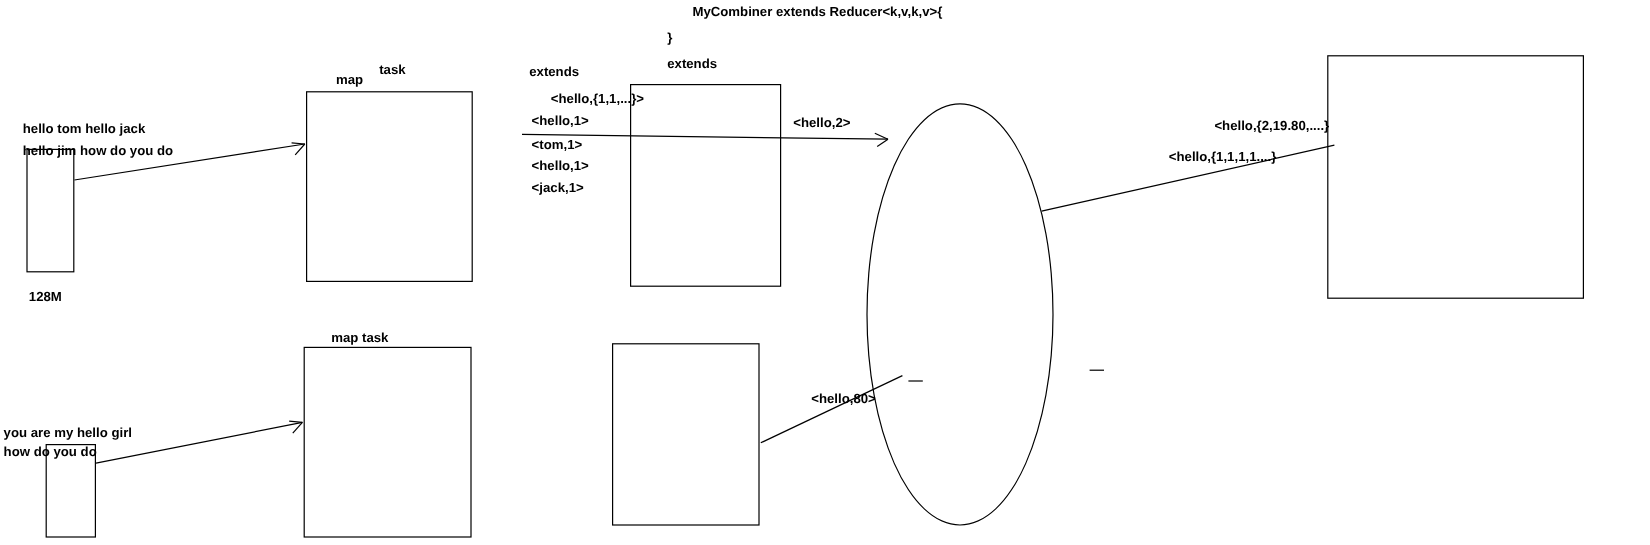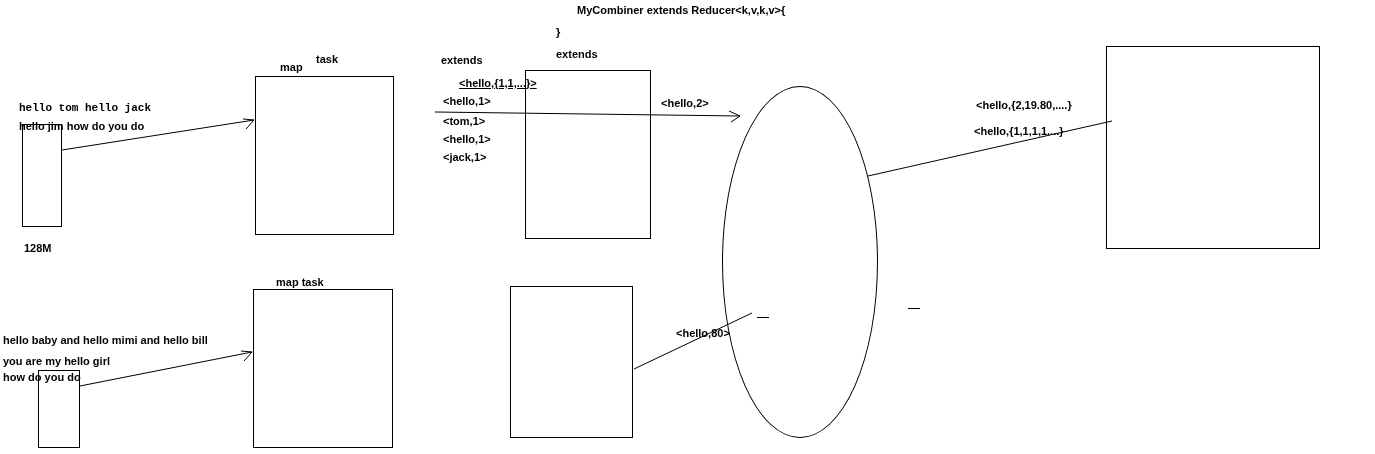--- a/index.html
+++ b/index.html
@@ -61,49 +61,48 @@
 
   <div class="lbl" style="left:441px; top:54px;">extends</div>
   <div class="lbl" style="left:556px; top:48px;">extends</div>
 
   <div class="lbl" style="left:280px; top:61px;">map</div>
   <div class="lbl" style="left:316px; top:53px;">task</div>
 
   <div class="lbl" style="left:276px; top:276px;">map task</div>
 
   <div class="box" style="left:22px; top:124px; width:40px; height:103px;"></div>
-  <div class="lbl" style="left:19px; top:102px;font-family:Liberation Mono, monospace;">hello tom hello jack</div>
+  <div class="lbl" style="left:19px; top:102px;">hello tom hello jack</div>
   <div class="lbl" style="left:19px; top:120px;">hello jim  how do you do</div>
   <div class="lbl" style="left:24px; top:242px;">128M</div>
 
   <div class="box" style="left:38px; top:370px; width:42px; height:78px;"></div>
-  <div class="lbl" style="left:3px; top:334px;">hello baby and hello mimi and hello bill</div>
   <div class="lbl" style="left:3px; top:355px;">you are my hello girl</div>
   <div class="lbl" style="left:3px; top:371px;">how do you do</div>
 
   <div class="box" style="left:255px; top:76px; width:139px; height:159px;"></div>
   <div class="box" style="left:253px; top:289px; width:140px; height:159px;"></div>
 
   <div class="box" style="left:525px; top:70px; width:126px; height:169px;"></div>
   <div class="box" style="left:510px; top:286px; width:123px; height:152px;"></div>
 
-  <div class="lbl" style="left:459px; top:77px;text-decoration:underline;">&lt;hello,{1,1,...}&gt;</div>
+  <div class="lbl" style="left:459px; top:77px;">&lt;hello,{1,1,...}&gt;</div>
   <div class="lbl" style="left:443px; top:95px;">&lt;hello,1&gt;</div>
   <div class="lbl" style="left:443px; top:115px;">&lt;tom,1&gt;</div>
   <div class="lbl" style="left:443px; top:133px;">&lt;hello,1&gt;</div>
   <div class="lbl" style="left:443px; top:151px;">&lt;jack,1&gt;</div>
 
   <div class="lbl" style="left:661px; top:80px;margin-top:17px;">&lt;hello,2&gt;</div>
   <div class="lbl" style="left:676px; top:327px;">&lt;hello,80&gt;</div>
 
   <div class="ellipse" style="left:722px; top:86px; width:156px; height:352px;"></div>
   <div class="dash" style="left:757px; top:317px;"></div>
   <div class="dash" style="left:908px; top:308px;"></div>
 
-  <div class="lbl" style="left:976px; top:99px;text-align:right;">&lt;hello,{2,19.80,....}</div>
+  <div class="lbl" style="left:1012px; top:99px;text-align:right;">&lt;hello,{2,19.80,....}</div>
   <div class="lbl" style="left:974px; top:125px;">&lt;hello,{1,1,1,1....}</div>
 
   <div class="box" style="left:1106px; top:46px; width:214px; height:203px;"></div>
 
   <svg class="overlay">
 
     <line x1="62" y1="150" x2="254" y2="120" stroke="#000000" stroke-width="1"></line>
     <line x1="254" y1="120" x2="243" y2="119" stroke="#000000" stroke-width="1"></line>
     <line x1="254" y1="120" x2="246" y2="129" stroke="#000000" stroke-width="1"></line>
 

